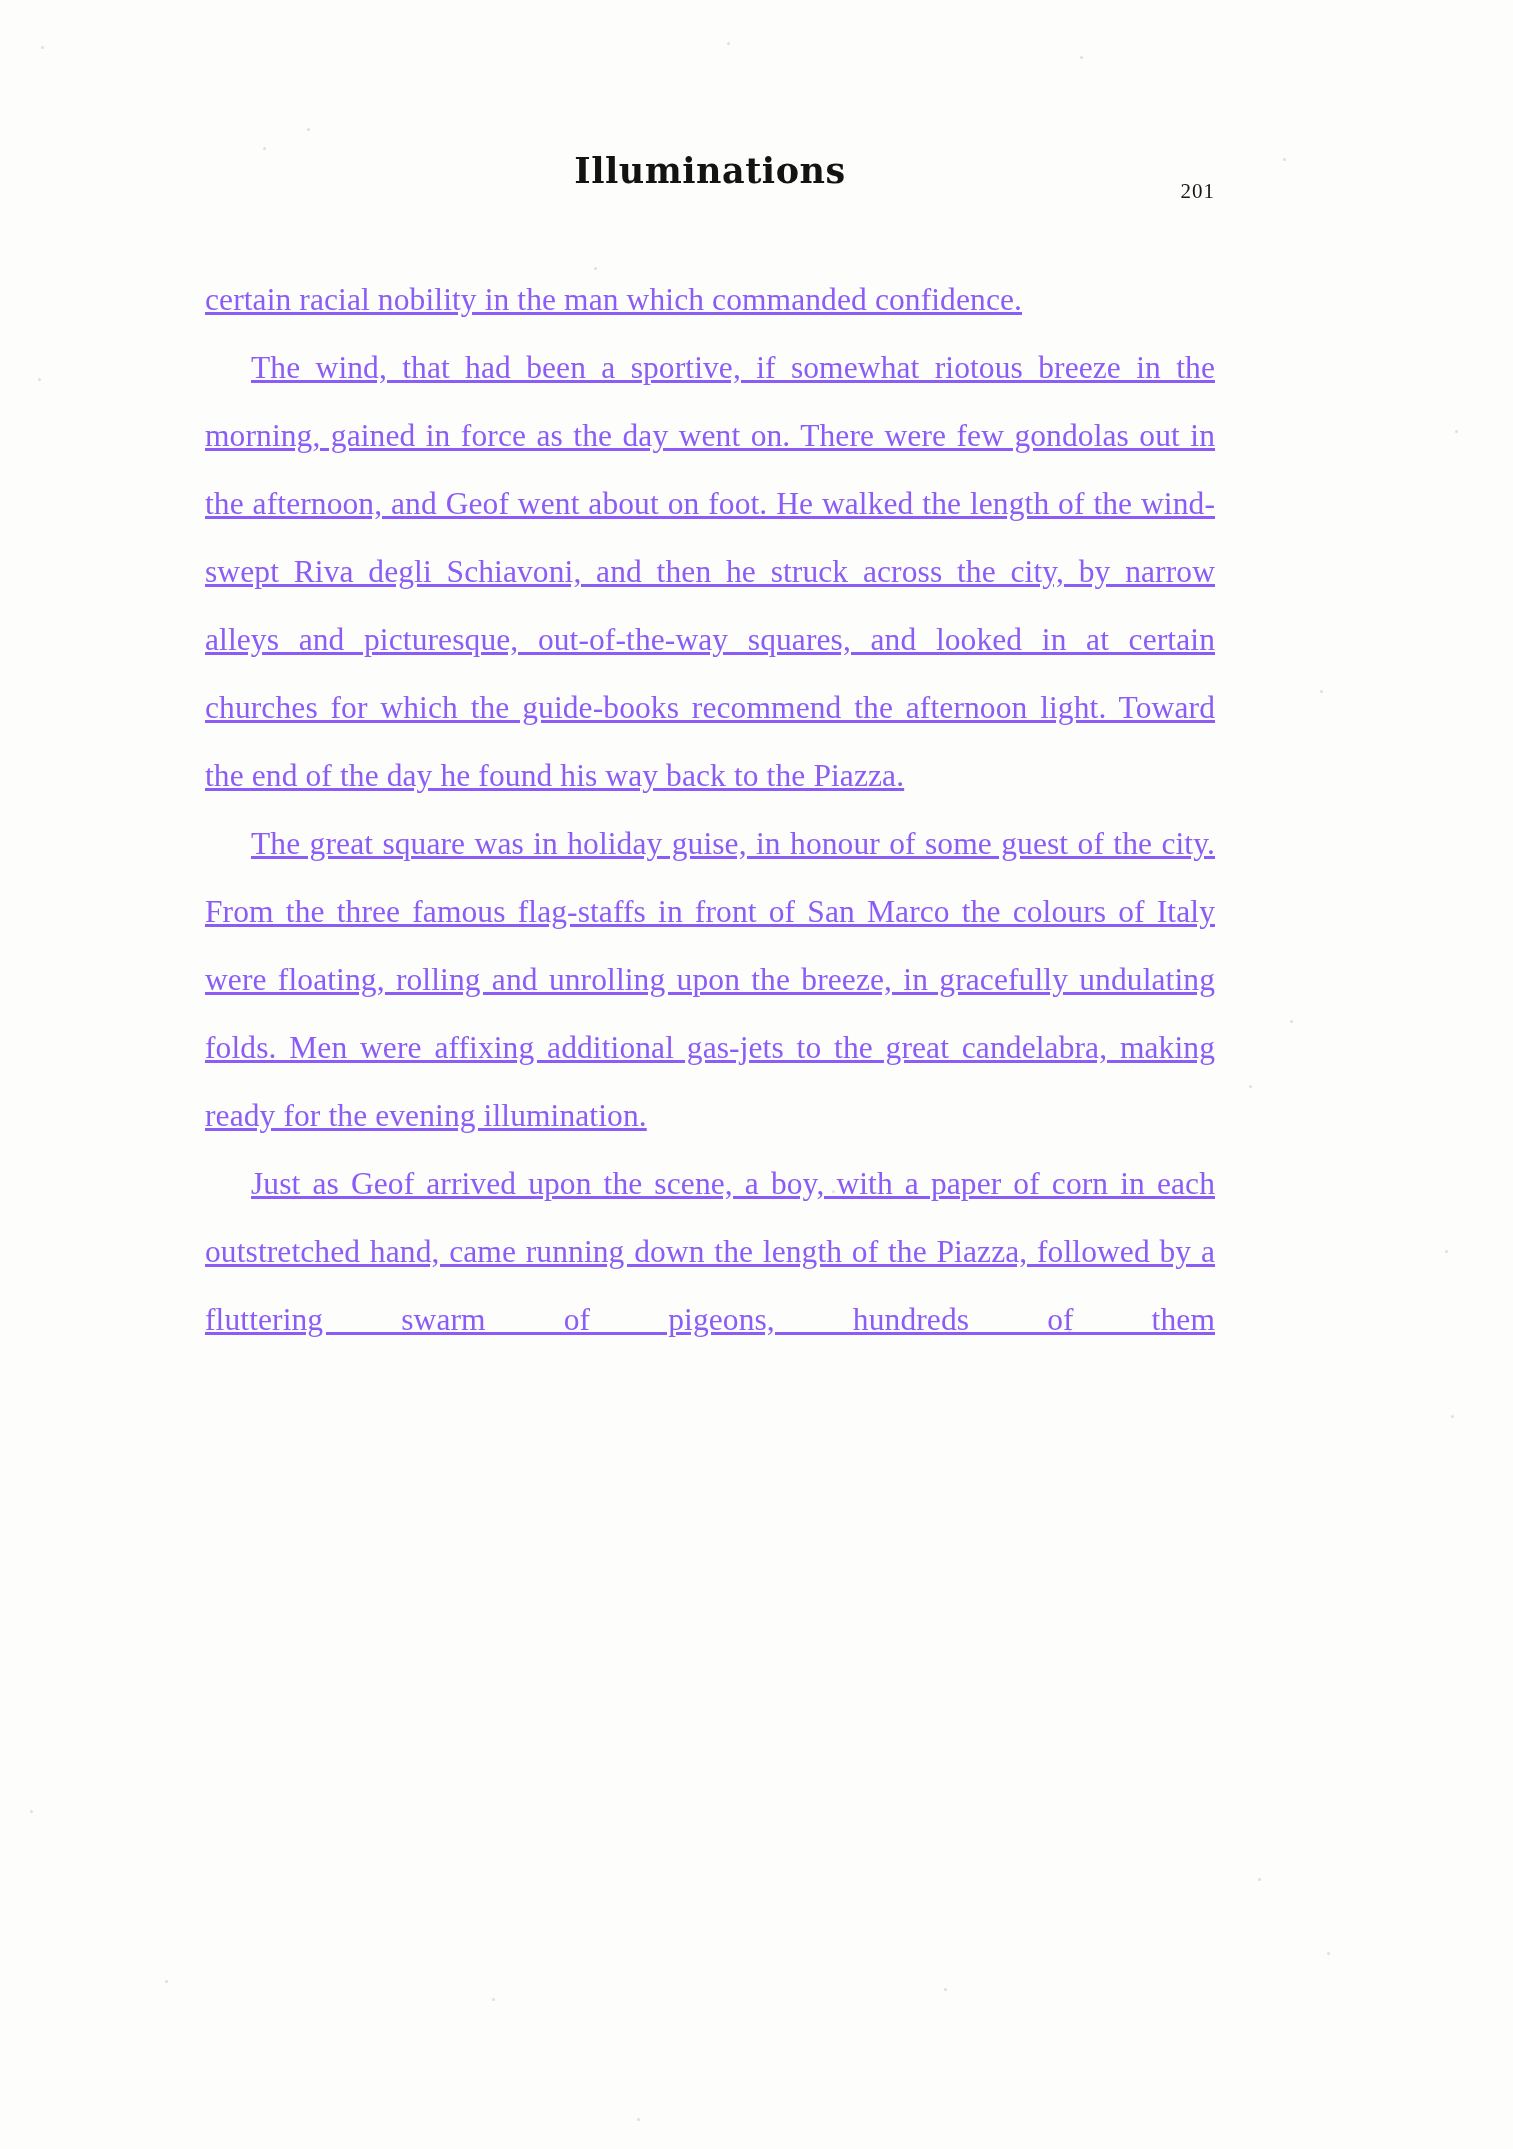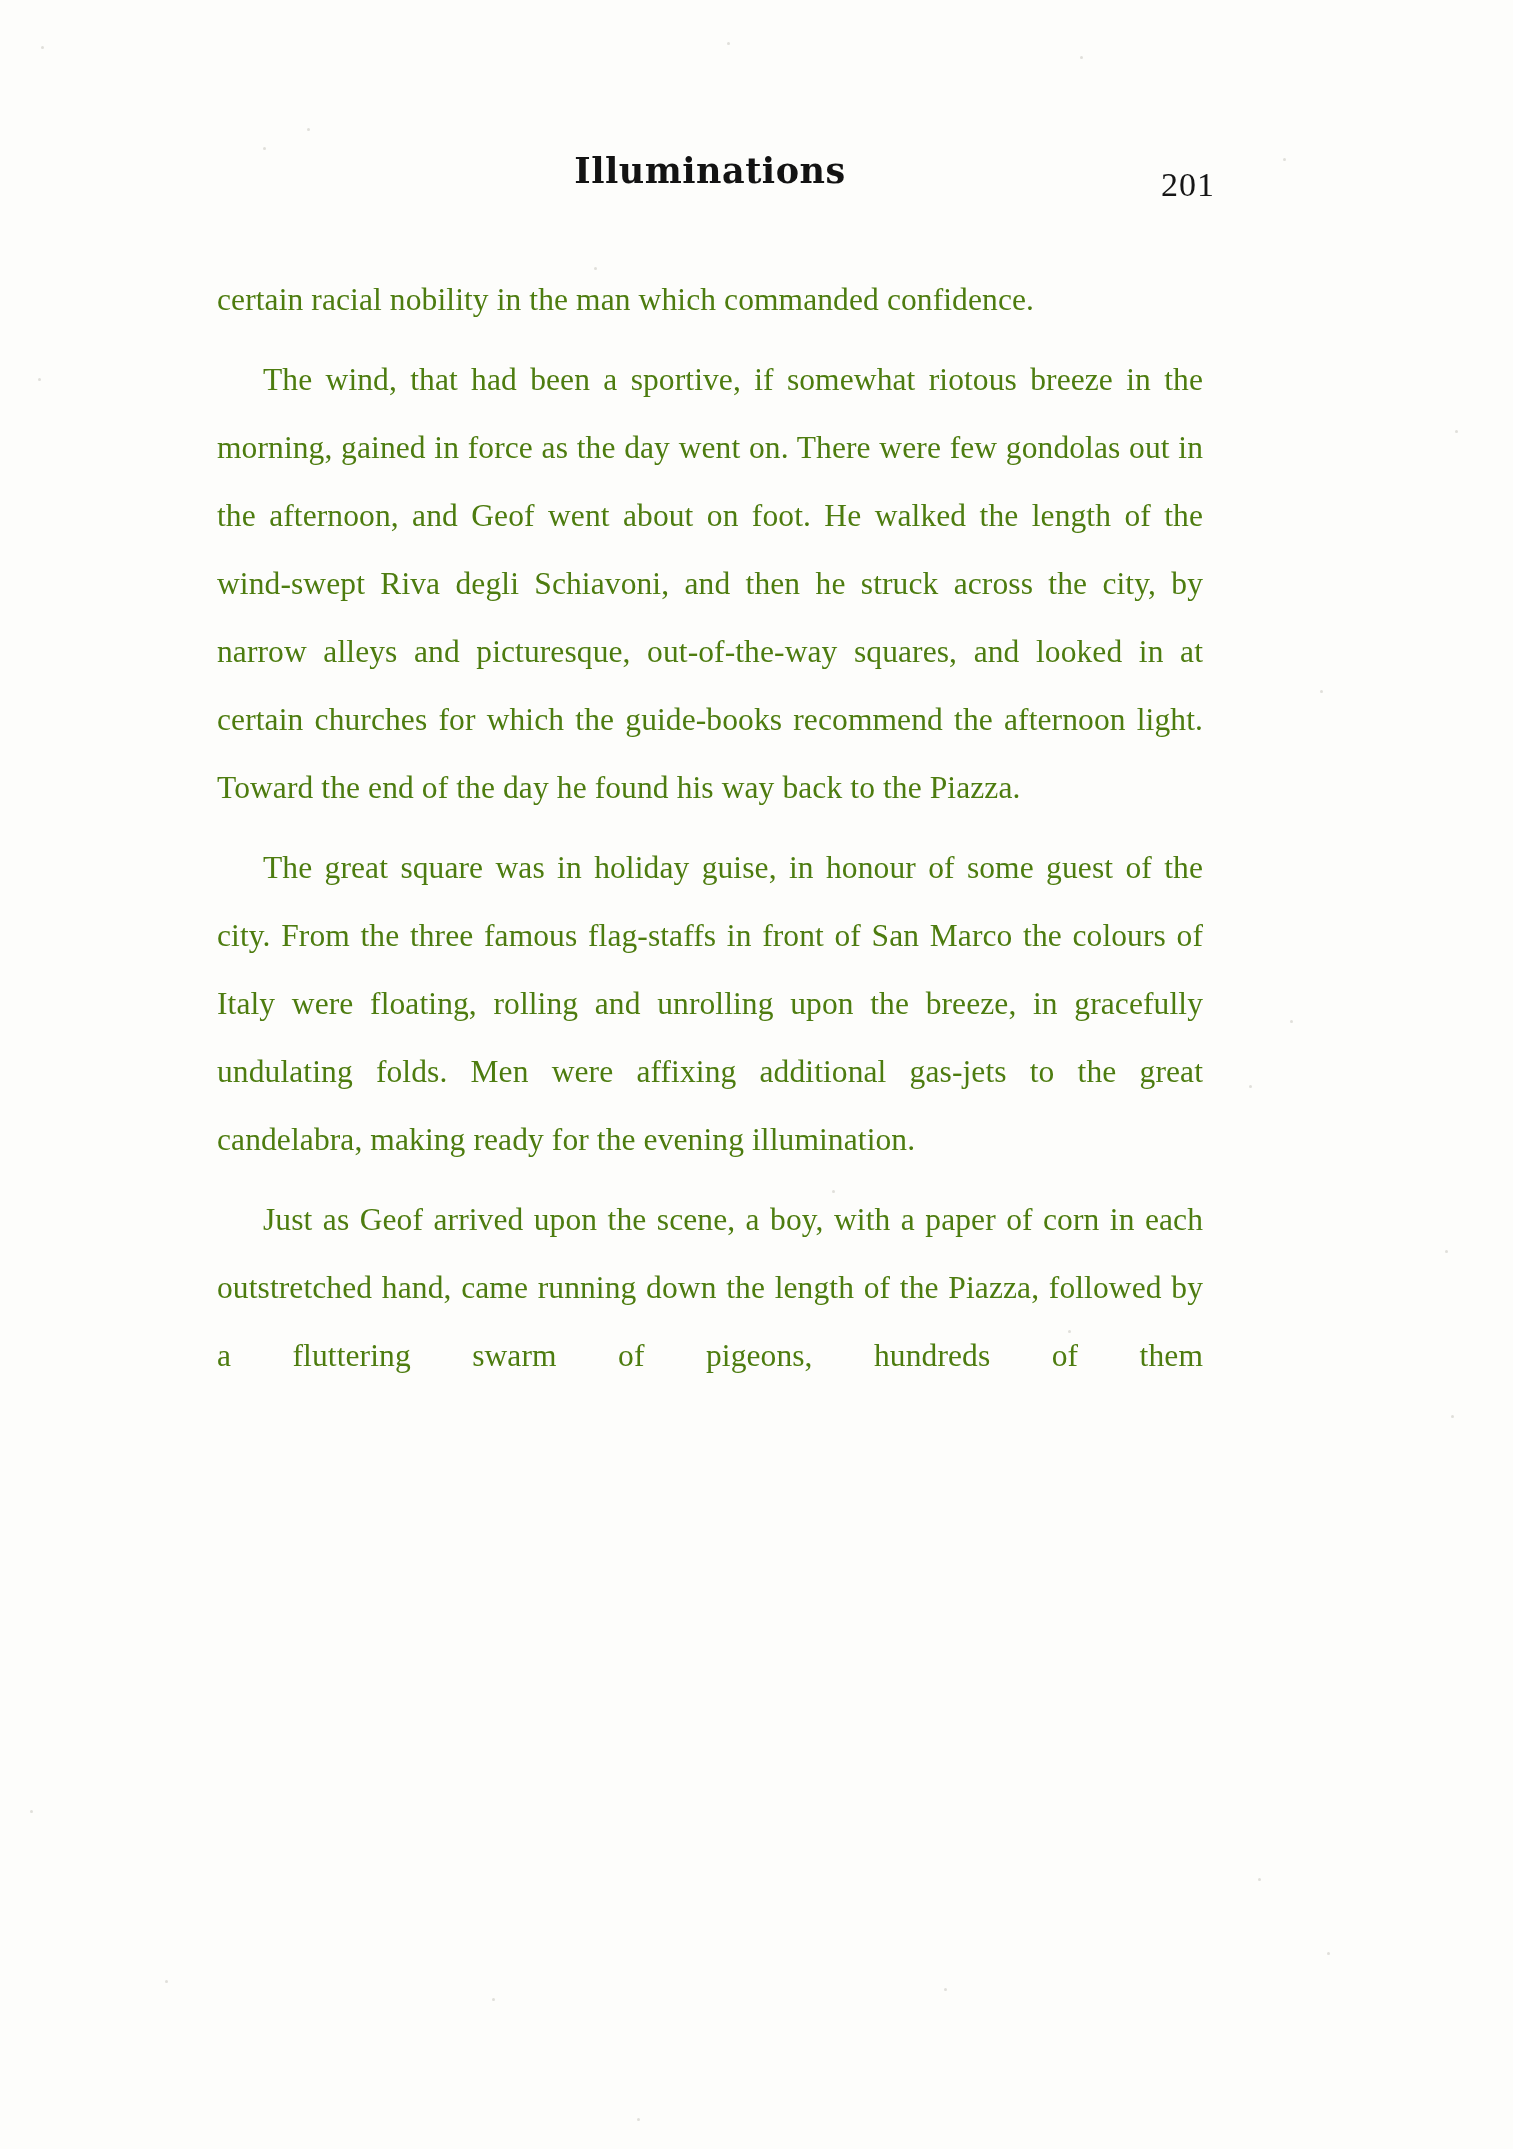--- a/index.html
+++ b/index.html
@@ -52,35 +52,36 @@
     font-weight: 700;
     font-size: 35px;
     letter-spacing: .5px;
     color: #131313;
   }
   .head-folio {
     position: absolute;
     right: 0;
     bottom: 6px;
     font-family: "Liberation Serif", serif;
-    font-size: 34px;
+    font-size: 21px;
     letter-spacing: 1px;
     color: #161616;
   }
 
   p.body-par {
-    margin: 12px;
+    margin: 0;
     font-size: 31.5px;
     line-height: 68px;
     text-align: justify;
     text-justify: inter-word;
     letter-spacing: .1px;
-    color: #4d7c0f;
+    color: #8b5cf6;
     -webkit-hyphens: none;
     hyphens: none;
+    text-decoration: underline;
   }
   p.body-par.indent {
     text-indent: 46px;
   }
   
   p.cont::after {
     content: "";
     display: inline-block;
     width: 100%;
   }

